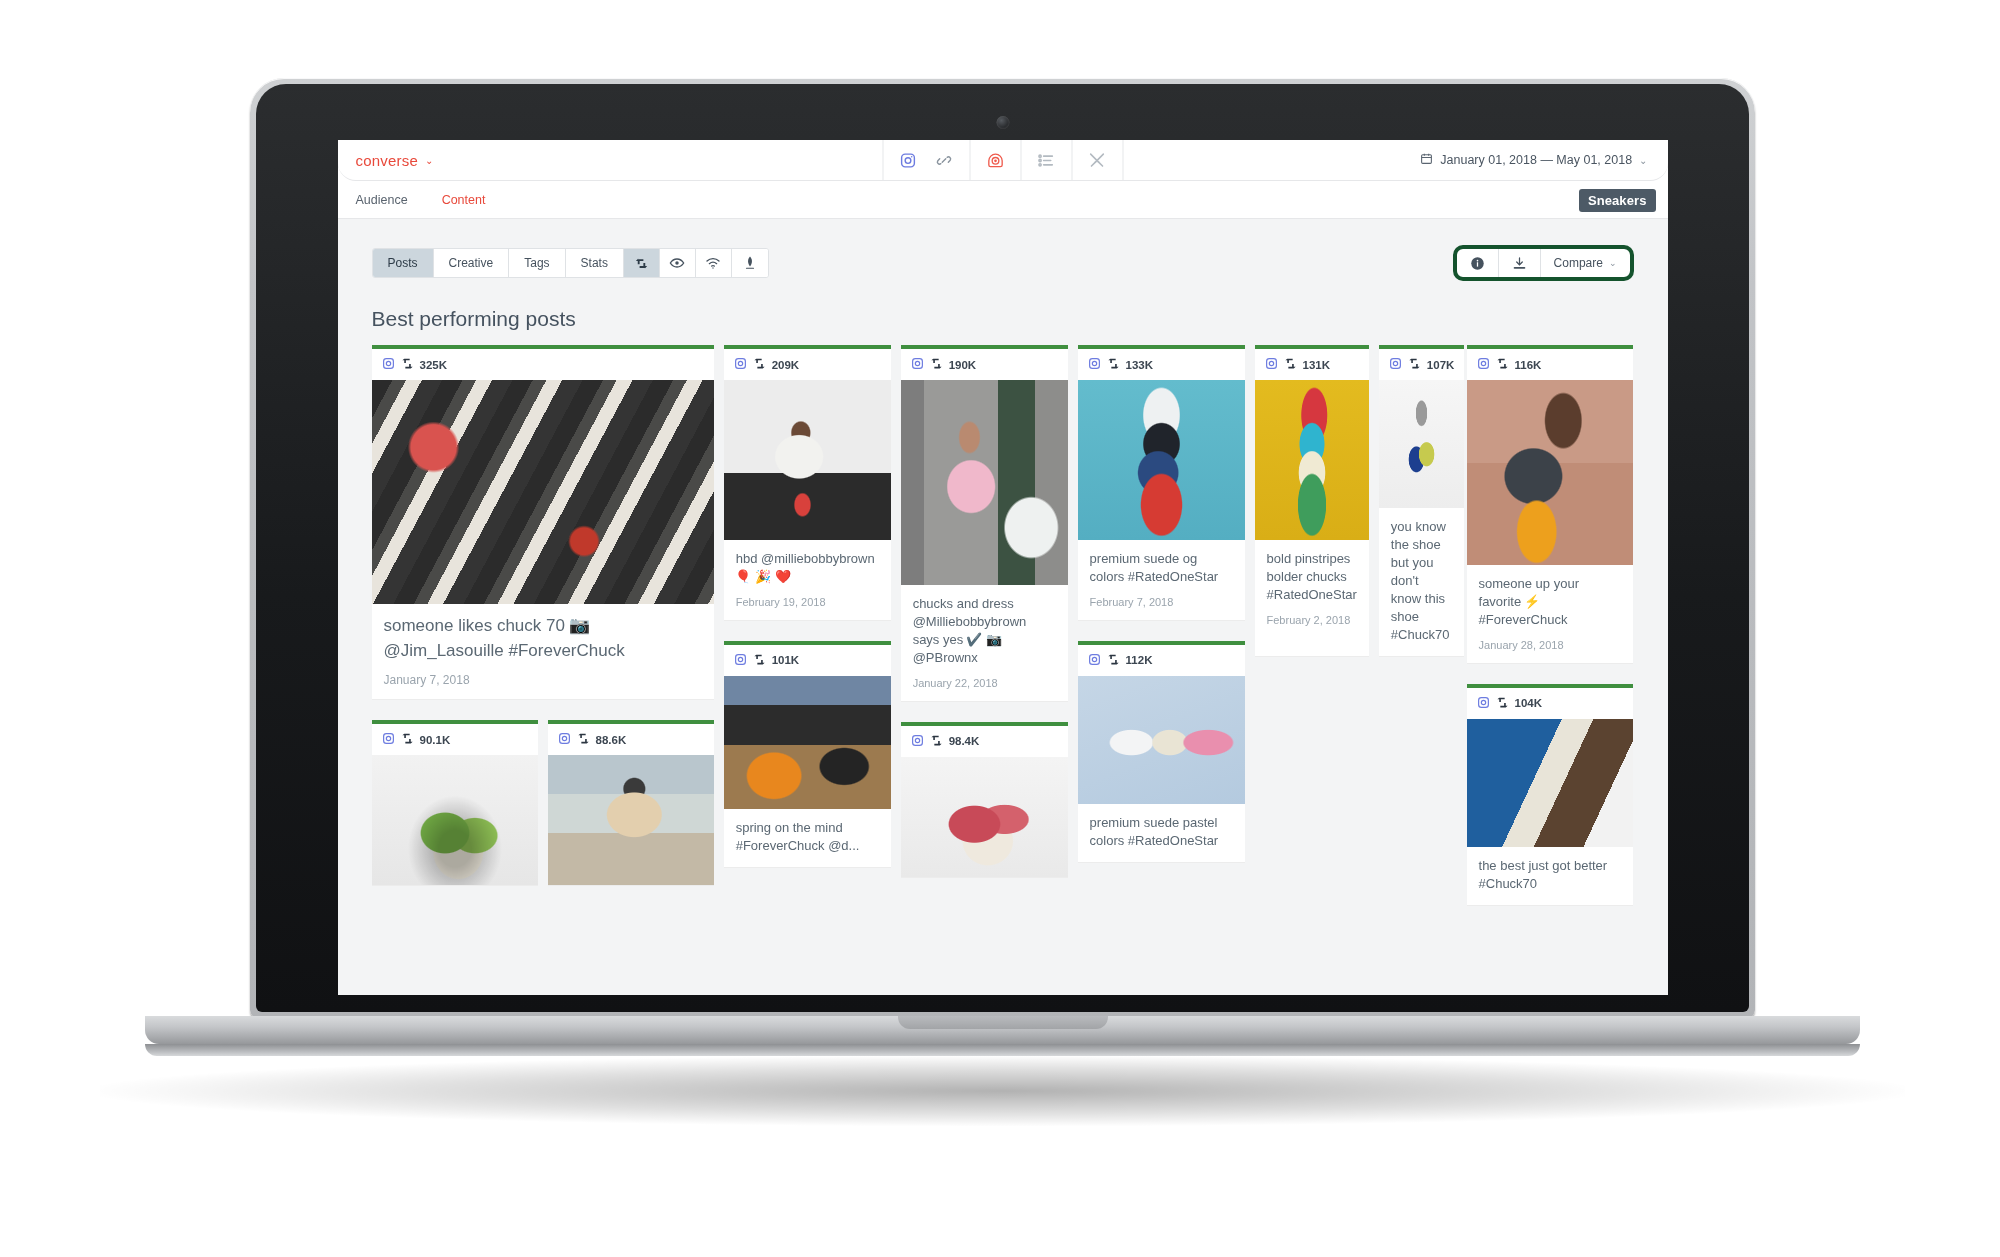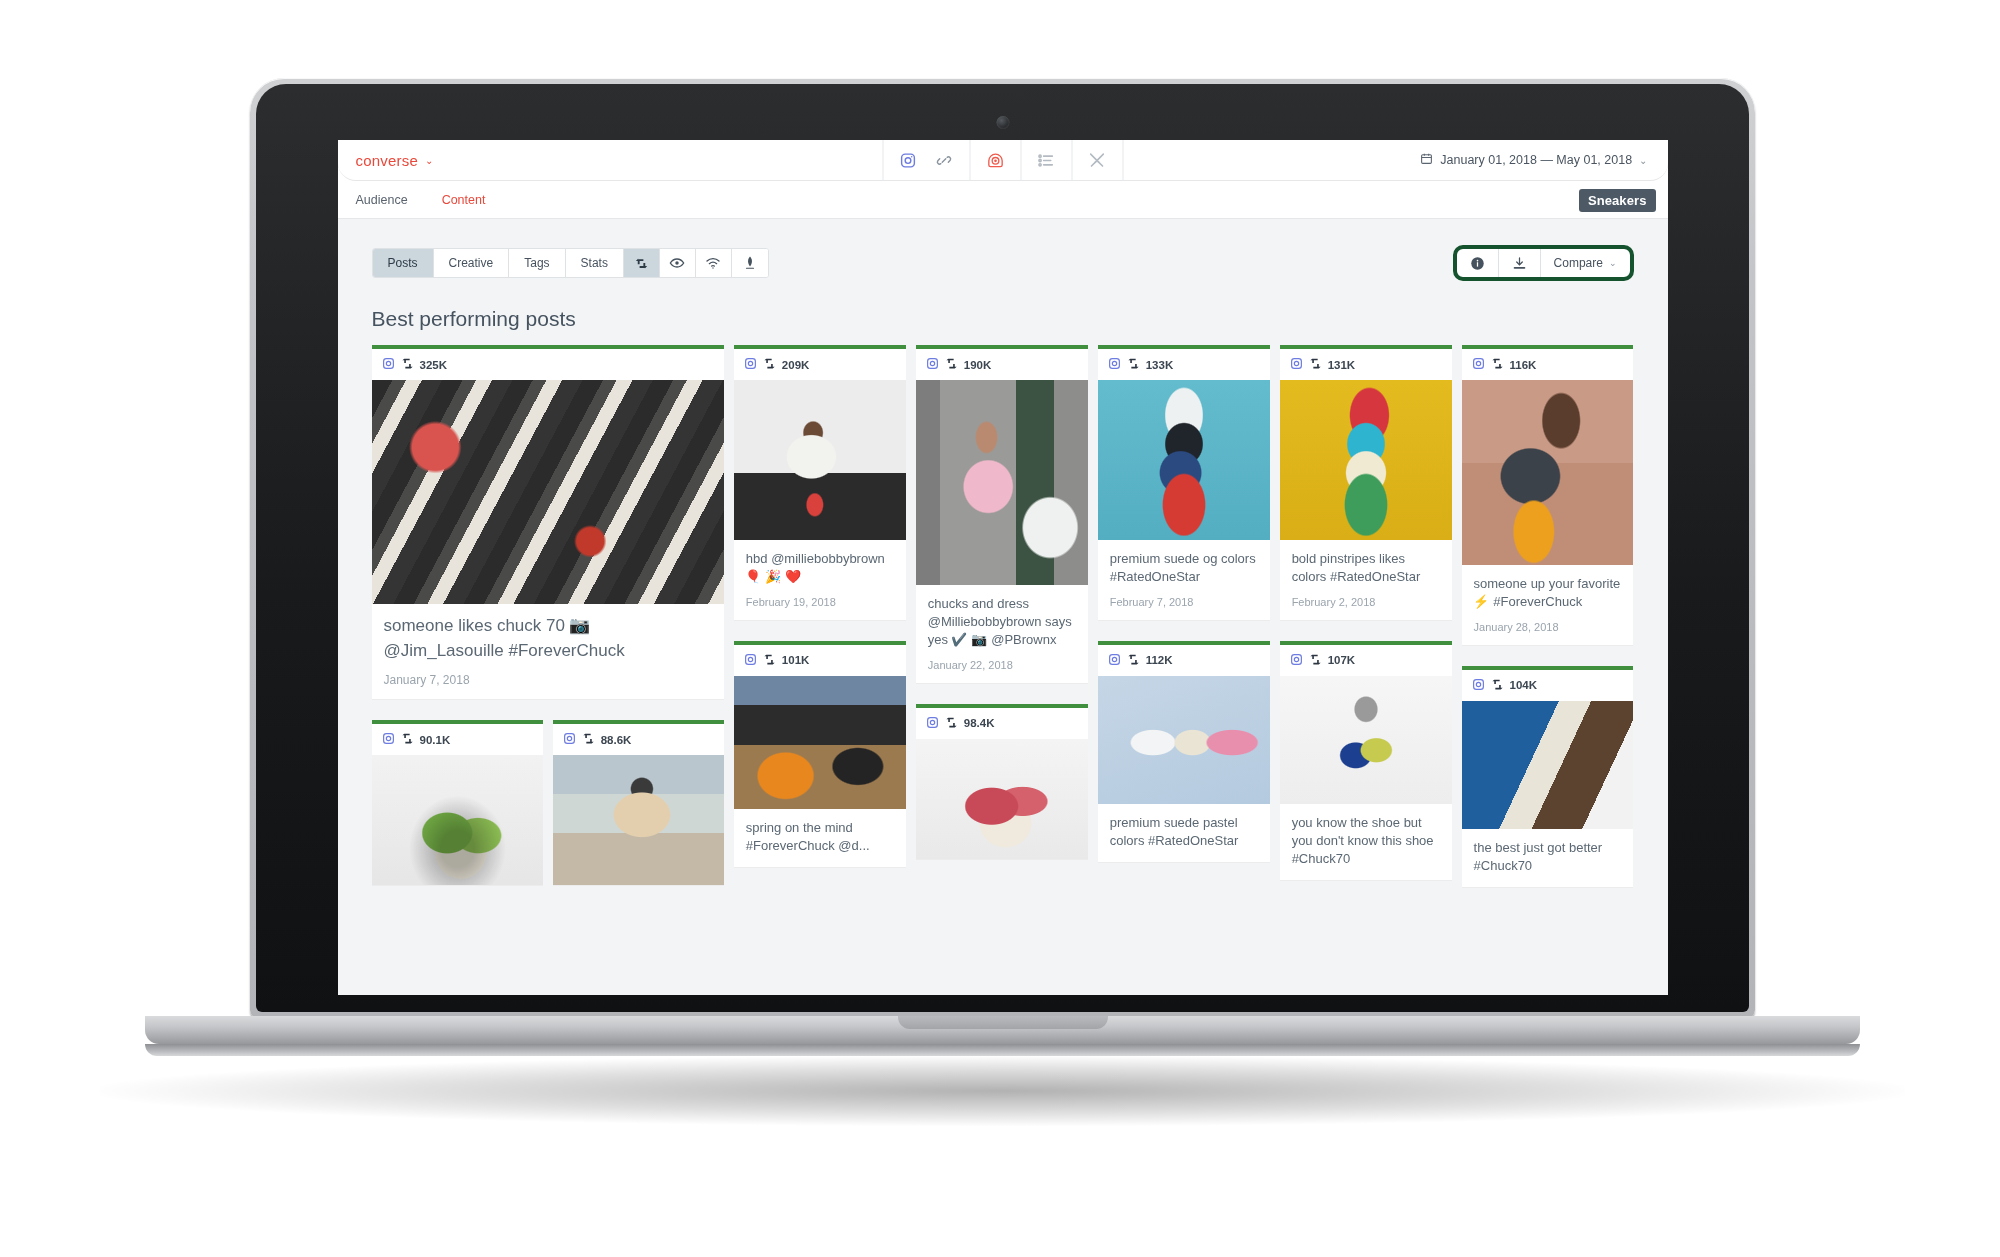--- a/index.html
+++ b/index.html
@@ -531,21 +531,21 @@
                         radial-gradient(ellipse at 78% 52%, #e98fae 0 13%, rgba(0,0,0,0) 14%),
                         radial-gradient(ellipse at 55% 52%, #e9e4d4 0 13%, rgba(0,0,0,0) 14%),
                         radial-gradient(ellipse at 32% 52%, #f3f4f5 0 13%, rgba(0,0,0,0) 14%),
                         linear-gradient(160deg,#c5d6e6,#b4cadf);"></div>
                     <div class="card-body">
                       <div class="card-caption">premium suede pastel colors #RatedOneStar</div>
                     </div>
                   </div>
                 </div>
 
-                <div style="width:calc((100% - 50px)/6); display:flex; flex-direction:column; gap:10px;">
+                <div style="width:calc((100% - 50px)/6); display:flex; flex-direction:row; gap:10px;">
                   <div class="card">
                     <div class="card-head">
                       <span>
                         <svg width="13" height="13" viewBox="0 0 24 24" fill="none" stroke="#6d7ce0" stroke-width="2.2">
                             <rect x="3" y="3" width="18" height="18" rx="5"></rect>
                             <circle cx="12" cy="12" r="4"></circle>
                           </svg>
                       </span>
                       <span>
                         <svg width="13" height="11" viewBox="0 0 24 20" fill="#2c3642">
@@ -555,21 +555,21 @@
                       </span>
                       <span>131K</span>
                     </div>
                     <div class="card-media" style="height:160px;background:
                         radial-gradient(ellipse at 50% 78%, #3f9d5c 0 17%, rgba(0,0,0,0) 18%),
                         radial-gradient(ellipse at 50% 58%, #f0ead3 0 16%, rgba(0,0,0,0) 17%),
                         radial-gradient(ellipse at 50% 40%, #2fb4cf 0 15%, rgba(0,0,0,0) 16%),
                         radial-gradient(ellipse at 52% 22%, #d6373f 0 15%, rgba(0,0,0,0) 16%),
                         linear-gradient(180deg,#e3bb1f,#d9ae16);"></div>
                     <div class="card-body">
-                      <div class="card-caption">bold pinstripes likes colors #RatedOneStar</div>
+                      <div class="card-caption">bold pinstripes bolder chucks #RatedOneStar</div>
                       <div class="card-date">February 2, 2018</div>
                     </div>
                   </div>
 
                   <div class="card">
                     <div class="card-head">
                       <span>
                         <svg width="13" height="13" viewBox="0 0 24 24" fill="none" stroke="#6d7ce0" stroke-width="2.2">
                             <rect x="3" y="3" width="18" height="18" rx="5"></rect>
                             <circle cx="12" cy="12" r="4"></circle>

